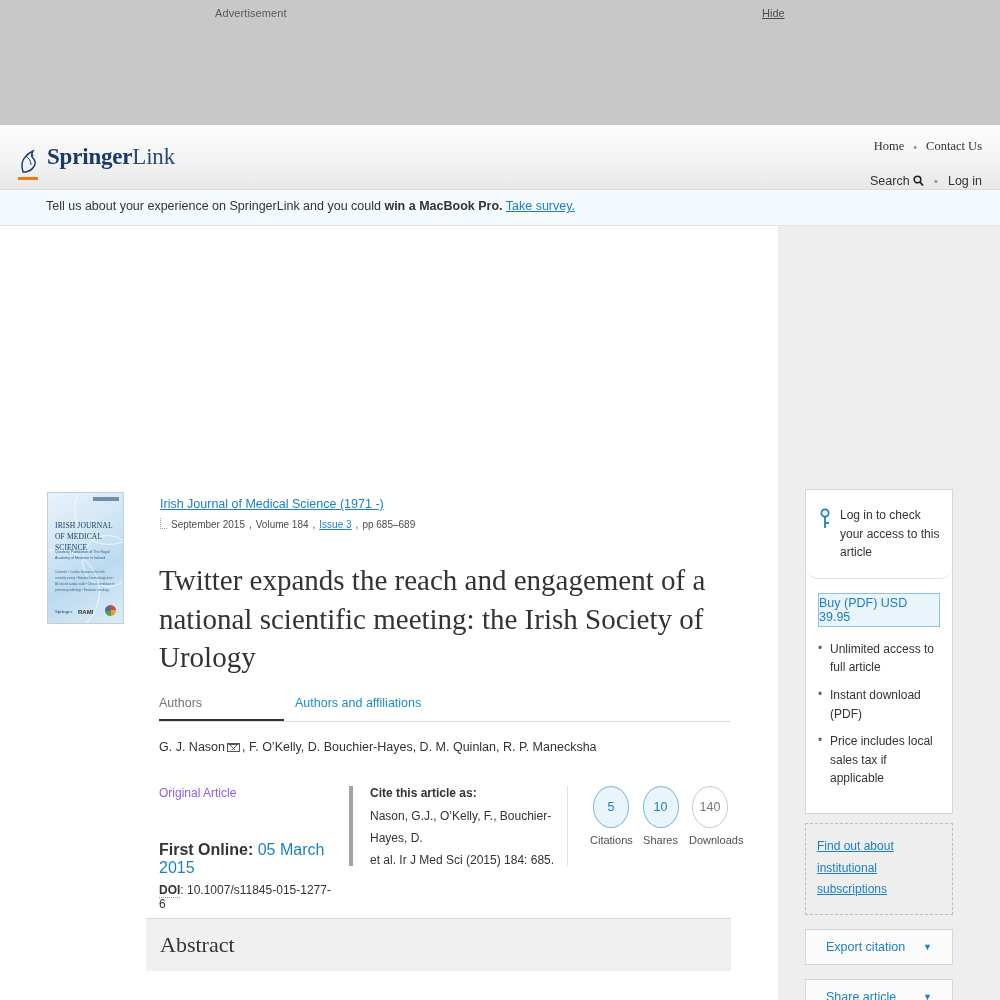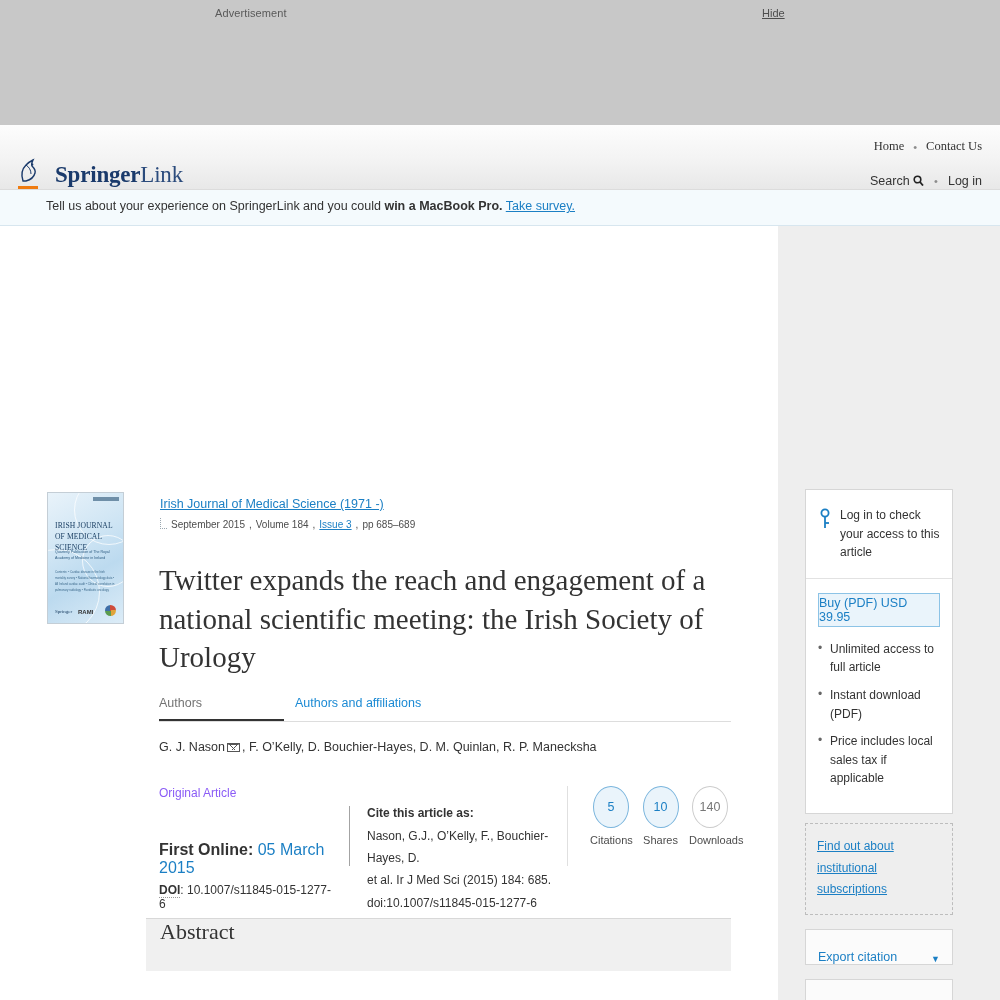--- a/index.html
+++ b/index.html
@@ -28,22 +28,22 @@
   }
 
   
   .site-header {
     position: relative;
     width: 1000px; height: 65px;
     background: linear-gradient(to bottom, #fdfdfd 0%, #f3f3f3 55%, #e8e8e8 100%);
     border-bottom: 1px solid #dcdcdc;
   }
   .logo-wrap {
-    position: absolute; left: 17px; top: 32px;
-    display: flex; align-items: flex-end; gap: 14px;
+    position: absolute; left: 17px; top: 23px;
+    display: flex; gap: 6px;
   }
   .logo-mark { width: 24px; height: 32px; position: relative; }
   .logo-underline {
     position: absolute; left: 1px; bottom: 0;
     width: 20px; height: 3px; background: #ef7b10;
   }
   .logo-text {
     font-family: "Liberation Serif", serif;
     font-size: 23px; line-height: 1; color: #1a3a6b;
     letter-spacing: -.2px; position: relative; top: -3px;
@@ -200,22 +200,21 @@
 
   
   .meta-row {
     position: absolute; left: 159px; top: 560px;
     width: 572px; height: 80px;
     display: flex;
   }
   .meta-col-1 { width: 190px; padding-right: 14px; }
   .meta-col-2 {
     width: 218px; padding-left: 17px;
-    border-left: 1px solid #a3a3a3;
-    margin-top: 20px;
+    border-left: 4px solid #a3a3a3;
   }
   .meta-col-3 {
     width: 164px; padding-left: 22px;
     border-left: 1px solid #e0e0e0;
     display: flex; gap: 9px; align-items: flex-start;
   }
   .orig-article { font-size: 12px; color: #8b5cf6; }
   .first-online { font-size: 16px; color: #333; margin-top: 41px; }
   .first-online b { font-weight: bold; }
   .first-online a { color: #1b7fc4; text-decoration: none; cursor: pointer; }
@@ -245,21 +244,21 @@
   .metric .lbl {
     font-size: 11px; color: #4d4d4d; margin-top: 6px; white-space: nowrap;
   }
 
   
   .abstract-head {
     position: absolute; left: 146px; top: 692px;
     width: 585px; height: 53px;
     background: #f0f0f0;
     border-top: 1px solid #d8d8d8;
-    display: flex; 
+    display: flex; align-items: center;
   }
   .abstract-head h2 {
     margin-left: 14px;
     font-family: "Liberation Serif", serif;
     font-size: 22px; font-weight: normal; color: #333;
   }
   .sec-head {
     position: absolute; left: 160px; width: 570px;
     font-family: "Liberation Serif", serif;
     font-size: 19px; font-weight: normal; color: #333;
@@ -270,20 +269,21 @@
   .sidebar { position: absolute; left: 805px; top: 263px; width: 148px; }
 
   .access-box {
     width: 148px;
     border: 1px solid #d6d6d6;
     background: #ffffff;
   }
   .access-top {
     display: flex; gap: 9px; padding: 16px 12px 16px 13px;
     border-bottom: 1px solid #e2e2e2;
+    border-radius: 12px;
   }
   .key-icon { width: 12px; flex: 0 0 12px; padding-top: 2px; }
   .access-top-text {
     font-size: 12px; color: #333; line-height: 1.55;
   }
   .access-bottom { padding: 14px 12px 16px 12px; }
   .buy-btn {
     display: block; width: 122px; height: 34px;
     border: 1px solid #8cc3e6; background: #eaf4fb;
     color: #1b7fc4; font-size: 12.5px;
@@ -306,22 +306,22 @@
     padding: 12px 11px 13px 11px;
   }
   .inst-box a {
     font-size: 12px; color: #1b7fc4;
     text-decoration: underline; line-height: 1.8; cursor: pointer;
   }
 
   .dropdown-btn {
     margin-top: 14px; width: 148px; height: 36px;
     border: 1px solid #d6d6d6; background: #fbfbfb;
-    display: flex; align-items: flex-end; justify-content: space-between;
-    padding: 0 12px; cursor: pointer;
+    display: flex; align-items: center; justify-content: space-between;
+    padding: 0 20px; cursor: pointer;
   }
   .dropdown-btn .dd-label { font-size: 12.5px; color: #1b7fc4; }
   .dropdown-btn .dd-caret { color: #1b7fc4; font-size: 9px; }
 </style>
 </head>
 <body>
 
 <div class="ad-band">
   <div class="ad-label">Advertisement</div>
   <div class="ad-hide">Hide</div>
@@ -408,21 +408,20 @@
       <div class="orig-article">Original Article</div>
       <div class="first-online"><b>First Online:</b> <a>05 March 2015</a></div>
       <div class="doi-line"><span class="doi-abbr">DOI</span><span>: </span><span>10.1007/s11845-015-1277-6</span></div>
     </div>
 
     <div class="meta-col-2">
       <div class="cite-head">Cite this article as:</div>
       <div class="cite-body">
         <div>Nason, G.J., O’Kelly, F., Bouchier-Hayes, D.</div>
         <div>et al. Ir J Med Sci (2015) 184: 685.</div>
-        <div>doi:10.1007/s11845-015-1277-6</div>
       </div>
     </div>
 
     <div class="meta-col-3">
       <div class="metric blue">
         <div class="bubble">5</div>
         <div class="lbl">Citations</div>
       </div>
       <div class="metric blue">
         <div class="bubble">10</div>

